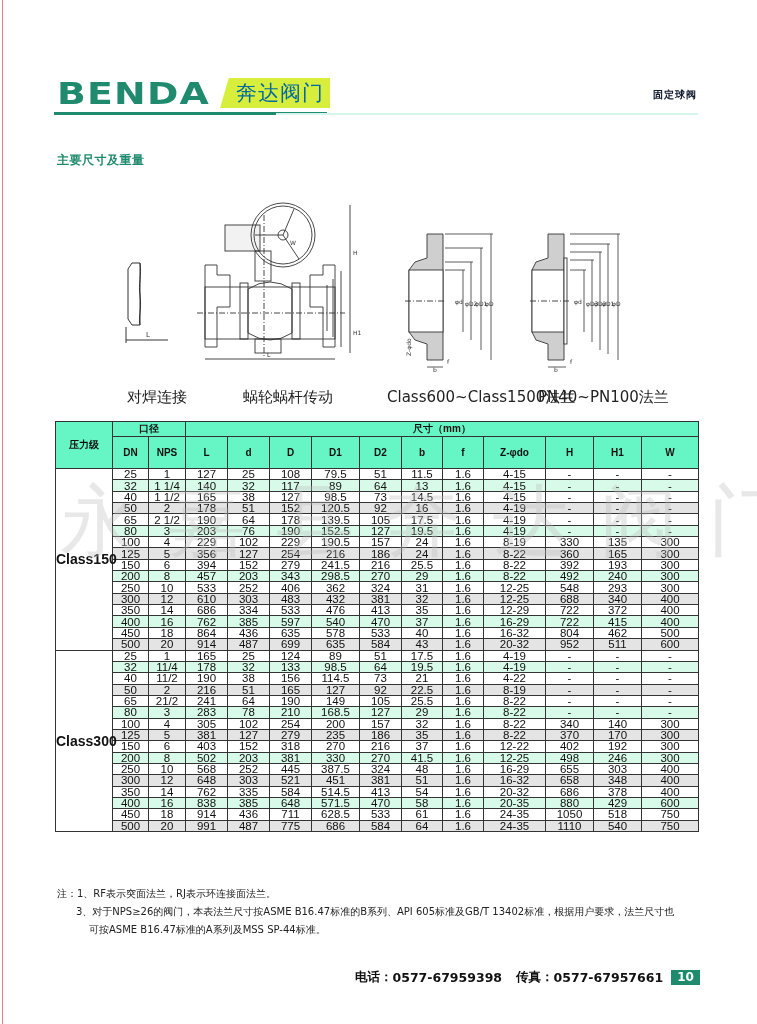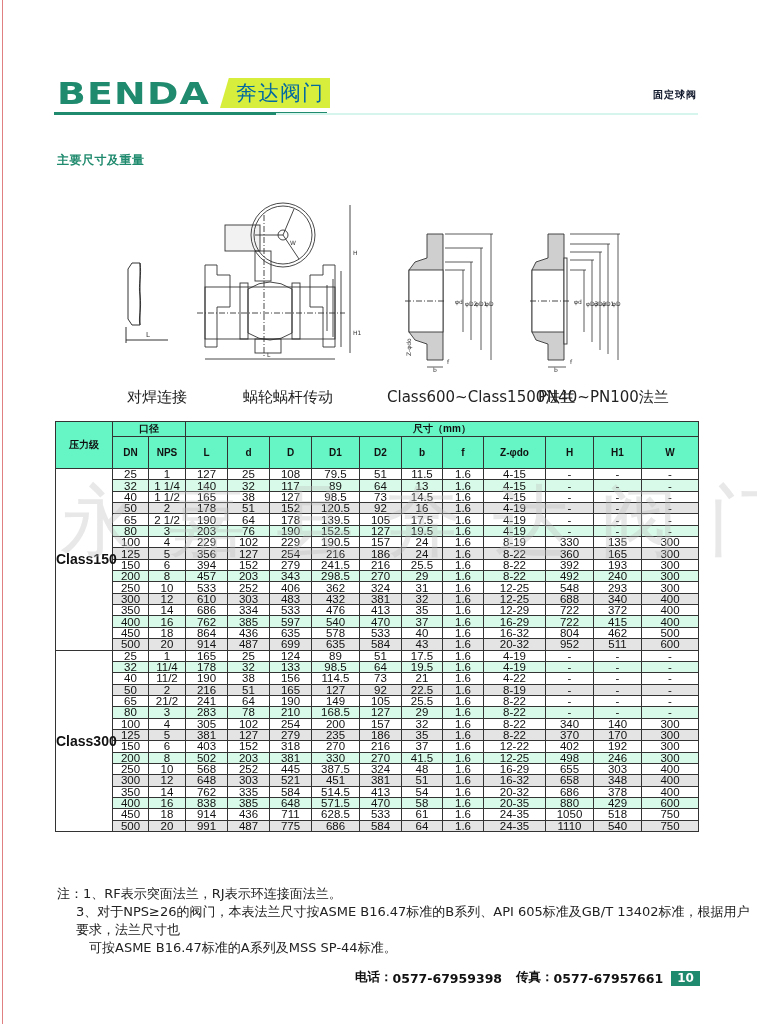--- a/index.html
+++ b/index.html
@@ -33,26 +33,26 @@
   thead tr.r2 th { height: 32px; }
   td { font-size: 11.5px; height: 11.35px; line-height: 10px; padding: 0; color: #111; border-top: 1px solid #333; border-bottom: 1px solid #333; }
   td.cls { background: #fff; font-weight: bold; font-size: 14px; border-left: 1px solid #333; }
   tr.w td.v { background: #ffffff; }
   tr.g td.v { background: #d8fae8; }
   tr.s td.v { background: #e4e4e4; }
 
   .watermark { position: absolute; left: 60px; top: 470px; font-size: 78px; color: rgba(190,190,190,0.35); letter-spacing: 30px; white-space: nowrap; pointer-events: none; font-weight: 100; }
 
   
-  .notes { position: absolute; left: 57px; top: 885px; font-size: 13px; color: #222; line-height: 18px; }
+  .notes { position: absolute; left: 57px; top: 885px; font-size: 10px; color: #222; line-height: 18px; }
   .notes .ind { padding-left: 19px; }
   .notes .ind2 { padding-left: 32px; }
 
   
-  .footer { position: absolute; left: 355px; top: 969px; font-size: 12.5px; font-weight: bold; color: #111; white-space: nowrap; display: flex; align-items: flex-end; }
+  .footer { position: absolute; left: 355px; top: 969px; font-size: 12.5px; font-weight: bold; color: #111; white-space: nowrap; display: flex; align-items: center; }
   .footer .sp { display: inline-block; width: 14px; }
   .page-no { display: inline-block; margin-left: 8px; background: #1f8a6d; color: #fff; font-size: 12px; font-weight: bold; padding: 0 6px; height: 15px; line-height: 15px; }
 </style>
 </head>
 <body>
 
 <div class="edge"></div>
 
 <div class="brand">
   <span class="brand-latin">BENDA</span>

